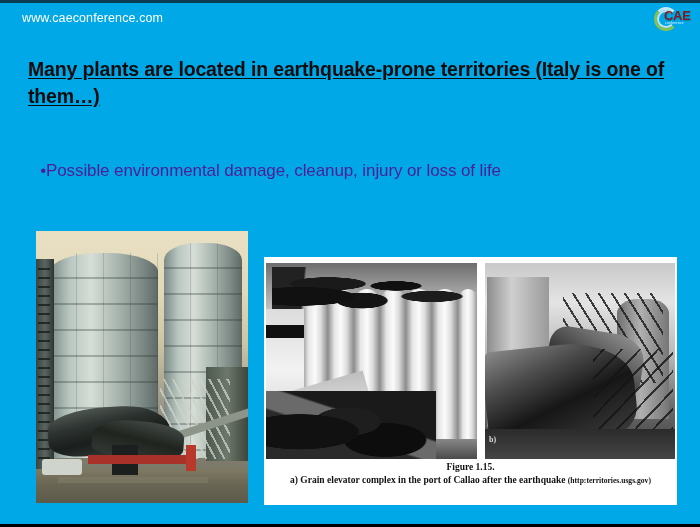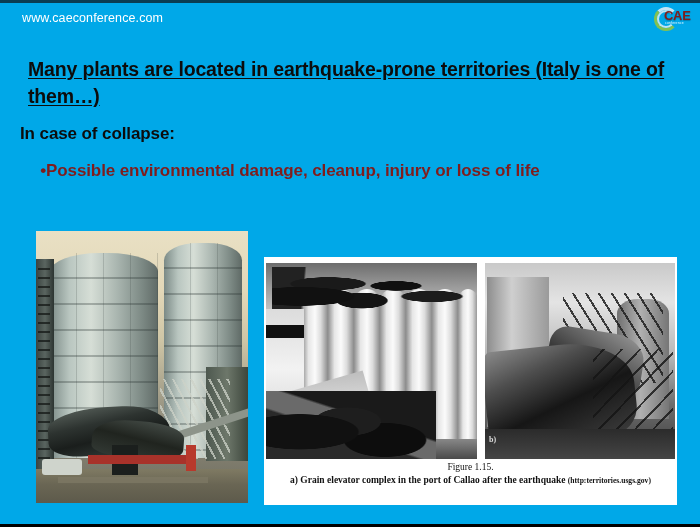--- a/index.html
+++ b/index.html
@@ -99,22 +99,22 @@
     left: 20px; top: 121px;
     font-size: 17px;
     font-weight: bold;
     color: #0c0c0c;
     letter-spacing: -0.1px;
   }
   .bullet-row {
     position: absolute;
     left: 20px;
     font-size: 17px;
-    font-weight: bold;
-    color: #7f1d1d;
+    font-weight: normal;
+    color: #4c1d95;
     letter-spacing: -0.1px;
     white-space: nowrap;
     text-align: right;
   }
   #bullet-1 { top: 158px; }
   #bullet-2 { top: 190px; }
   .bullet-dot {
     display: inline-block;
     width: 26px;
     font-size: 17px;
@@ -326,21 +326,21 @@
   #caption {
     position: absolute;
     left: 0; top: 204px;
     width: 413px;
     text-align: center;
     font-family: "Liberation Serif", serif;
     color: #111111;
   }
   #caption .fig {
     font-size: 9.5px;
-    font-weight: normal;
+    font-weight: bold;
     line-height: 13px;
   }
   #caption .line {
     font-size: 9.5px;
     font-weight: bold;
     line-height: 13px;
     white-space: nowrap;
   }
   #caption .src {
     font-size: 7.6px;
@@ -359,21 +359,20 @@
       <div class="ring2"></div>
       <div class="cae">CAE</div>
       <div class="cae-sub">conference</div>
     </div>
   </div>
 
   <div id="title">
     <span class="u">Many plants are located in earthquake-prone territories (Italy is one of them…)</span>
   </div>
 
-  <div id="intro">In case of collapse:</div>
 
   <div class="bullet-row" id="bullet-1">
     <span class="bullet-dot">•</span><span>Possible environmental damage, cleanup, injury or loss of life</span>
   </div>
 
   <div id="photo-left">
     <div id="silo-a" class="silo">
       <div class="silo-bands"></div>
       <div class="silo-verts"></div>
     </div>

